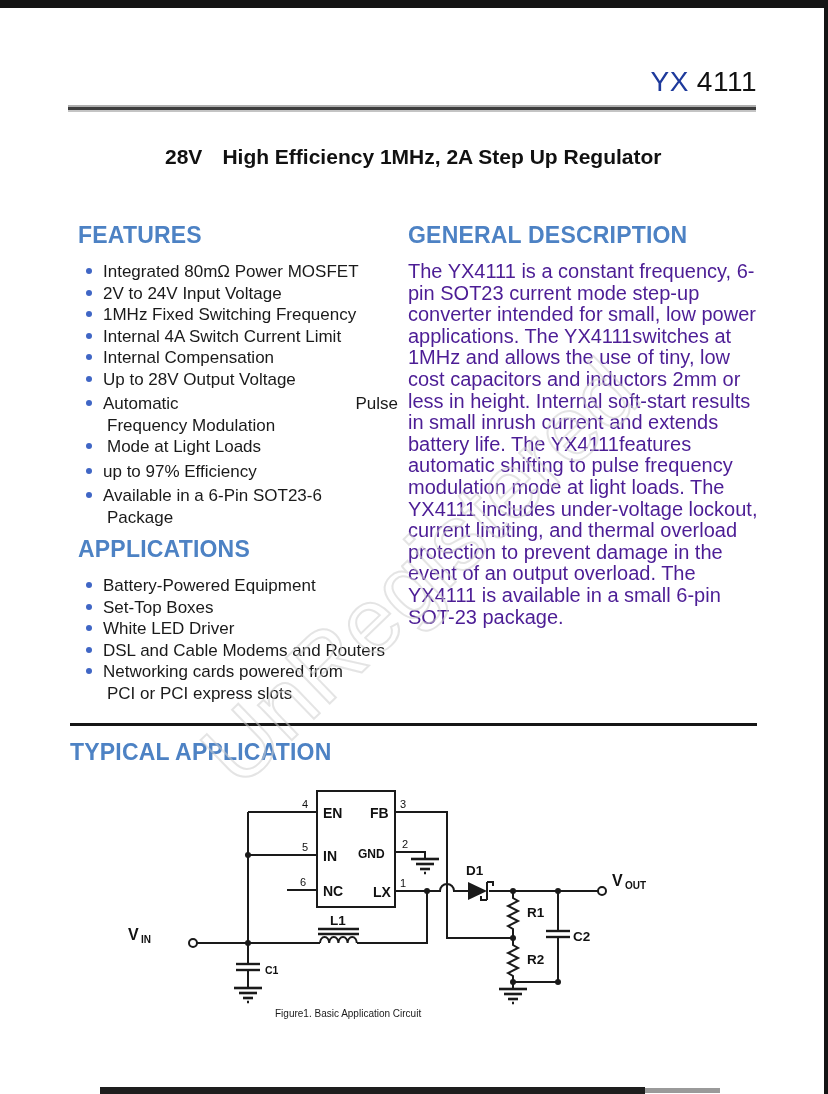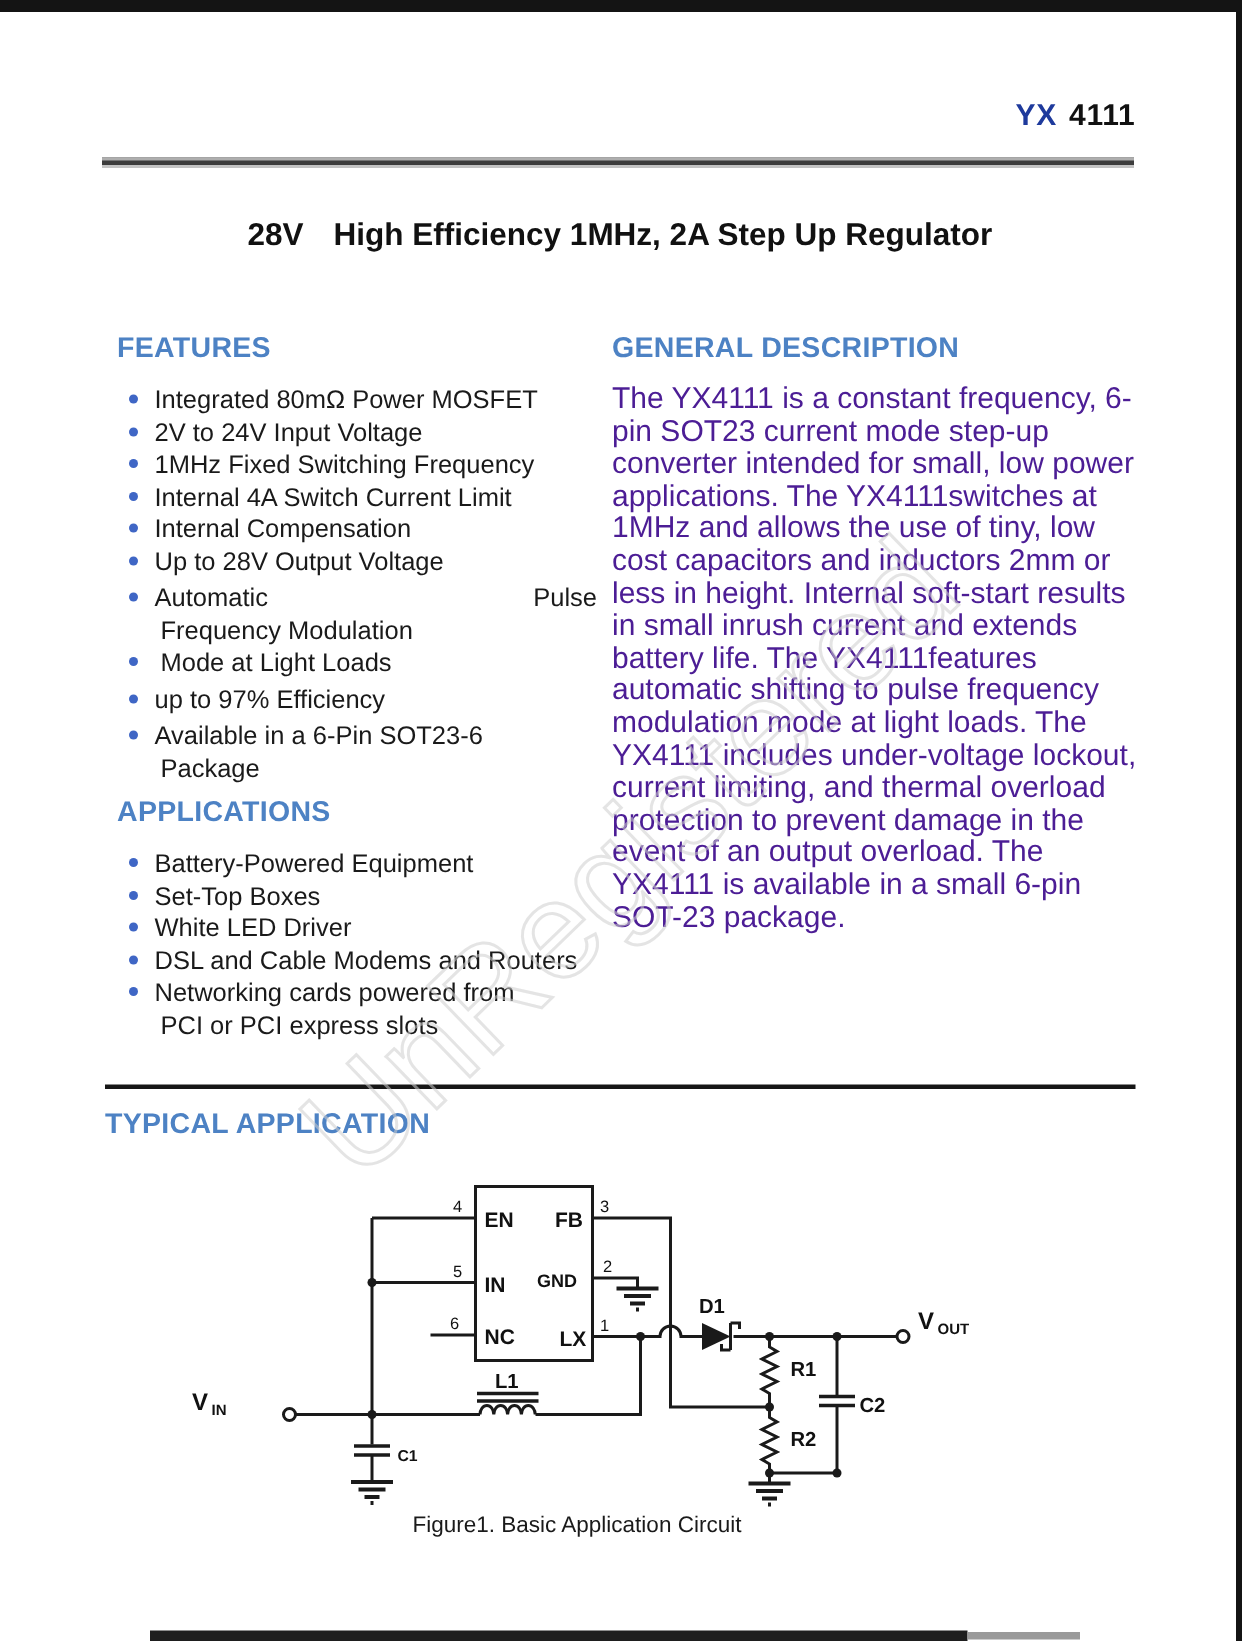--- a/index.html
+++ b/index.html
@@ -7,30 +7,30 @@
         font-family:"Liberation Sans", sans-serif;color:#1c1c1c;}
 
   
   .top-bar{position:absolute;left:0;top:0;width:828px;height:8px;background:#141414;}
   .right-strip{position:absolute;right:0;top:0;width:4px;height:1094px;background:#141414;}
   .bottom-bar{position:absolute;left:100px;top:1087px;width:545px;height:7px;background:#1e1e1e;}
   .bottom-bar2{position:absolute;left:645px;top:1088px;width:75px;height:5px;background:#9a9a9a;}
 
   
   .brand{position:absolute;left:0;top:66px;width:757px;text-align:right;
-         font-size:20px;font-weight:bold;letter-spacing:.5px;}
+         font-size:28px;font-weight:normal;letter-spacing:.5px;}
   .brand .yx{color:#1e3a9c;}
   .brand .num{color:#111;margin-left:8px;}
   .rule-double{position:absolute;left:68px;top:105px;width:688px;height:3px;background:#3d3d3d;
                border-top:2px solid #aeaeae;border-bottom:2px solid #c4c4c4;}
   .doc-title{position:absolute;left:165px;top:145px;font-size:21px;font-weight:bold;color:#111;}
   .doc-title .gap{display:inline-block;width:20px;}
 
   
-  h2.sec{font-size:19px;font-weight:bold;color:#4d82c4;margin:0 0 12px 0;letter-spacing:.2px;}
+  h2.sec{font-size:23px;font-weight:bold;color:#4d82c4;margin:0 0 12px 0;letter-spacing:.2px;}
 
   
   .features-col{position:absolute;left:78px;top:222px;width:330px;}
   .desc-col{position:absolute;left:408px;top:222px;width:352px;}
 
   
   ul.blist{list-style:none;margin:0;padding:0;}
   ul.blist li{position:relative;padding-left:25px;font-size:17px;line-height:21.5px;color:#1a1a1a;}
   ul.blist li .dot{position:absolute;left:8px;top:7px;width:6px;height:6px;border-radius:50%;
                    background:#3f66c5;}
@@ -40,21 +40,21 @@
 
   
   .desc-col p{margin:0;font-size:20px;line-height:21.6px;color:#4c1d95;}
 
   
   .rule-mid{position:absolute;left:70px;top:723px;width:687px;height:3px;background:#161616;}
   .typical-head{position:absolute;left:70px;top:739px;}
 
   
   .circuit{position:absolute;left:90px;top:780px;}
-  .caption{position:absolute;left:275px;top:1008px;font-size:15px;color:#1a1a1a;}
+  .caption{position:absolute;left:275px;top:1008px;font-size:10px;color:#1a1a1a;}
 
   
   .watermark{position:absolute;left:90px;top:520px;width:660px;text-align:center;
              font-size:92px;font-weight:400;color:transparent;
              -webkit-text-stroke:2px #cfcfcf;opacity:.55;
              transform:rotate(-44deg);pointer-events:none;z-index:5;}
 
   svg text{font-family:"Liberation Sans", sans-serif;fill:#111;}
   .pinname{font-size:14px;font-weight:bold;}
   .pinname-sm{font-size:12px;font-weight:bold;}

